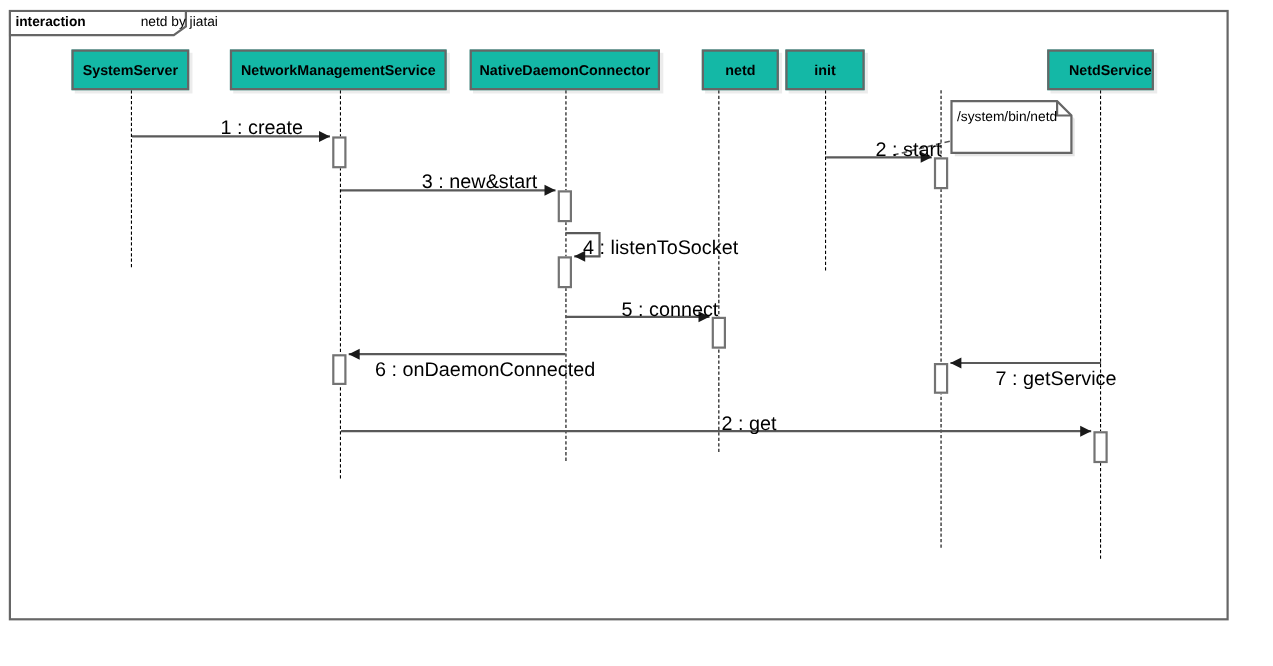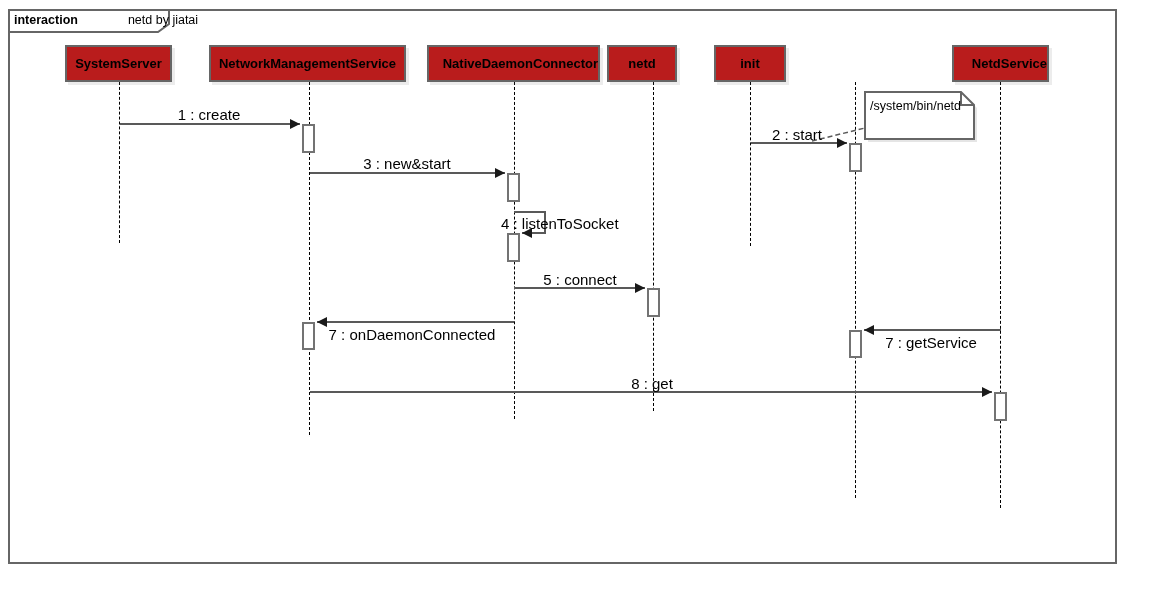--- a/index.html
+++ b/index.html
@@ -8,30 +8,30 @@
   
   .frame{position:absolute;left:8px;top:9px;width:1109px;height:555px;
          border:2px solid #666;box-sizing:border-box;background:transparent;}
   
   .tab{position:absolute;left:8px;top:9px;width:172px;height:26px;}
   .tab svg{position:absolute;left:0;top:0;}
   .tab .tab-text{position:absolute;left:6px;top:4px;font-size:12.5px;white-space:nowrap;}
   .tab .kw{font-weight:bold;}
   .tab .nm{margin-left:4px;padding-left:46px;}
   
-  .head{position:absolute;height:37px;background:#b91c1c;border:2px solid #666;box-sizing:border-box;
+  .head{position:absolute;height:37px;background:#14b8a6;border:2px solid #666;box-sizing:border-box;
         display:flex;align-items:center;justify-content:center;
         font-weight:bold;font-size:13px;white-space:nowrap;
         box-shadow:3px 3px 0 rgba(102,102,102,0.12);}
   
   .ll{position:absolute;width:0;border-left:1px dashed #000;}
   
   .act{position:absolute;width:13px;background:#fff;border:2px solid #737373;box-sizing:border-box;}
   
-  .ml{position:absolute;font-size:15px;white-space:nowrap;}
+  .ml{position:absolute;font-size:18px;white-space:nowrap;margin-left:29px;}
   .ml.c{transform:translateX(-50%);}
   
   .note-text{position:absolute;left:870px;top:99px;width:100px;font-size:12.5px;white-space:nowrap;}
   svg.overlay{position:absolute;left:0;top:0;pointer-events:none;}
 </style>
 </head>
 <body>
 
 <div id="stage">
 
@@ -51,24 +51,24 @@
   <div class="ll" style="left:750px;top:82px;height:164px;"></div>
   <div class="ll" style="left:855px;top:82px;height:416px;"></div>
   <div class="ll" style="left:1000px;top:82px;height:426px;"></div>
 
   <div class="head" style="left:65px;top:45px;width:107px;">
       <span>SystemServer</span>
     </div>
   <div class="head" style="left:209px;top:45px;width:197px;">
       <span>NetworkManagementService</span>
     </div>
-  <div class="head" style="left:427px;top:45px;width:173px;justify-content:flex-end;">
+  <div class="head" style="left:427px;top:45px;width:173px;">
       <span>NativeDaemonConnector</span>
     </div>
-  <div class="head" style="left:607px;top:45px;width:70px;justify-content:center;">
+  <div class="head" style="left:638px;top:45px;width:70px;justify-content:center;">
       <span>netd</span>
     </div>
   <div class="head" style="left:714px;top:45px;width:72px;">
       <span>init</span>
     </div>
   <div class="head" style="left:952px;top:45px;width:97px;justify-content:flex-end;">
       <span>NetdService</span>
     </div>
 
   <div class="act" style="left:302px;top:124px;height:29px;"></div>
@@ -105,17 +105,17 @@
     <line x1="310" y1="392" x2="992" y2="392" stroke="#595959" stroke-width="2" marker-end="url(#arr)"></line>
   </svg>
 
   <div class="note-text">/system/bin/netd</div>
 
   <div class="ml c" style="left:209px;top:106px;">1 : create</div>
   <div class="ml c" style="left:797px;top:126px;">2 : start</div>
   <div class="ml c" style="left:407px;top:155px;">3 : new&amp;start</div>
   <div class="ml" style="left:501px;top:215px;">4 : listenToSocket</div>
   <div class="ml c" style="left:580px;top:271px;">5 : connect</div>
-  <div class="ml c" style="left:412px;top:326px;">7 : onDaemonConnected</div>
+  <div class="ml c" style="left:412px;top:326px;">6 : onDaemonConnected</div>
   <div class="ml c" style="left:931px;top:334px;">7 : getService</div>
-  <div class="ml c" style="left:652px;top:375px;">8 : get</div>
+  <div class="ml c" style="left:652px;top:375px;">2 : get</div>
 
 </div>
 
 </body></html>

